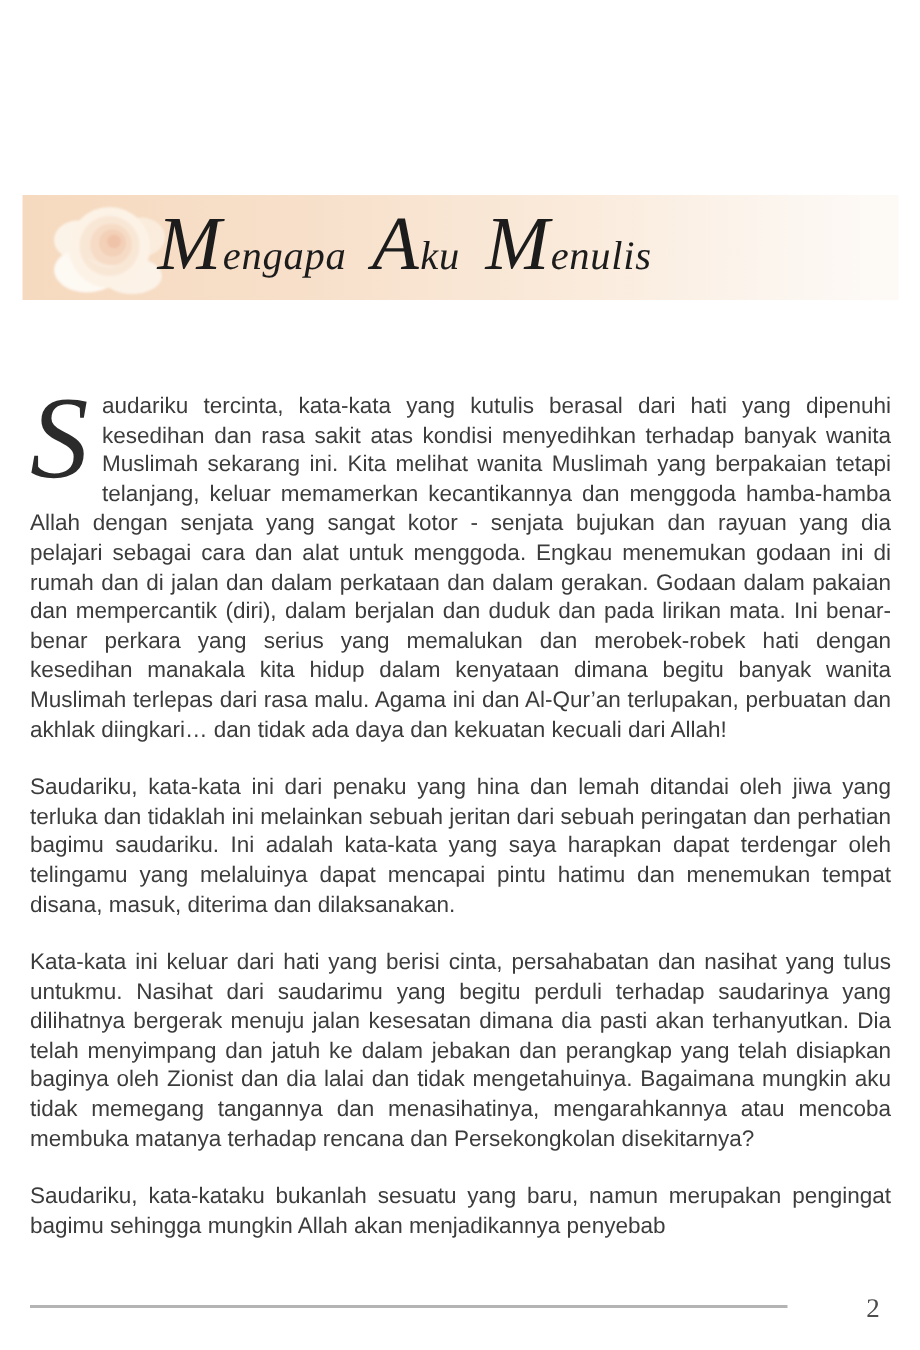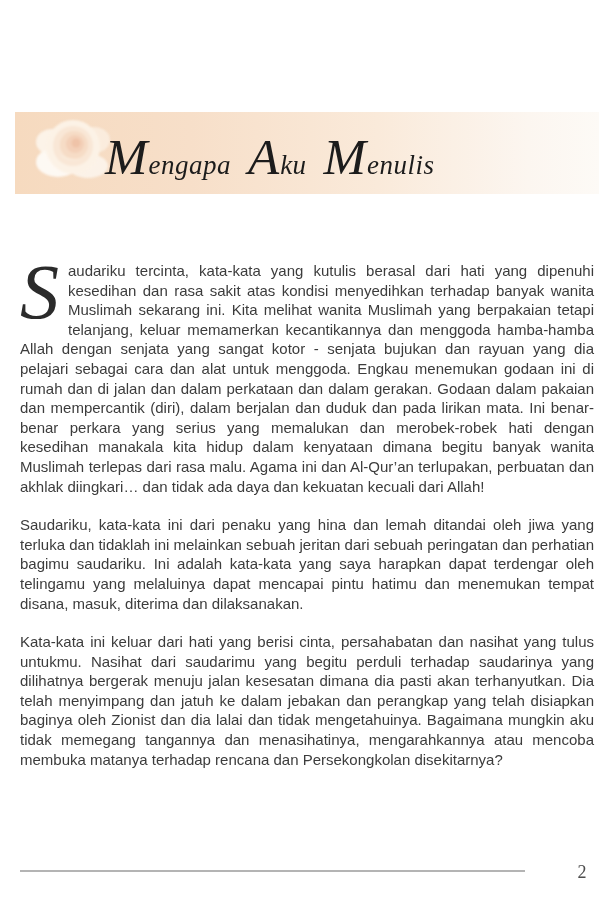--- a/index.html
+++ b/index.html
@@ -4,21 +4,21 @@
 <style>
   html,body{margin:0;padding:0;}
   body{
     width:613px;height:900px;background:#ffffff;position:relative;overflow:hidden;
     font-family:"Liberation Sans",sans-serif;
   }
   .page{position:absolute;inset:0;background:#ffffff;}
 
   
   .banner{
-    position:absolute;left:15px;top:112px;width:584px;height:82px;
+    position:absolute;left:15px;top:130px;width:584px;height:70px;
     background:linear-gradient(90deg,#f6dabf 0%,#f7dfc9 30%,#faeada 62%,#fcf6f0 88%,#fdfaf6 100%);
   }
   .rose{position:absolute;left:13px;top:2px;width:94px;height:66px;filter:blur(0.8px);}
   .title{
     position:absolute;left:90px;bottom:11px;white-space:nowrap;color:#1c1c1c;
     font-family:"Liberation Serif",serif;font-style:italic;
   }
   .title .tw{margin-right:17px;}
   .title .cap{font-size:51px;line-height:1;letter-spacing:1px;}
   .title .rest{font-size:27px;letter-spacing:0.5px;}
@@ -61,18 +61,19 @@
     </svg>
     <div class="title">
       <span class="tw"><span class="cap">M</span><span class="rest">engapa</span></span><span class="tw"><span class="cap">A</span><span class="rest">ku</span></span><span class="tw"><span class="cap">M</span><span class="rest">enulis</span></span>
     </div>
   </div>
 
   <main class="body">
     <p><span class="dropcap">S</span><span>audariku tercinta, kata-kata yang kutulis berasal dari hati yang dipenuhi kesedihan dan rasa sakit atas kondisi menyedihkan terhadap banyak wanita Muslimah sekarang ini. Kita melihat wanita Muslimah yang berpakaian tetapi telanjang, keluar memamerkan kecantikannya dan menggoda hamba-hamba Allah dengan senjata yang sangat kotor - senjata bujukan dan rayuan yang dia pelajari sebagai cara dan alat untuk menggoda. Engkau menemukan godaan ini di rumah dan di jalan dan dalam perkataan dan dalam gerakan. Godaan dalam pakaian dan mempercantik (diri), dalam berjalan dan duduk dan pada lirikan mata. Ini benar-benar perkara yang serius yang memalukan dan merobek-robek hati dengan kesedihan manakala kita hidup dalam kenyataan dimana begitu banyak wanita Muslimah terlepas dari rasa malu. Agama ini dan Al-Qur’an terlupakan, perbuatan dan akhlak diingkari… dan tidak ada daya dan kekuatan kecuali dari Allah!</span></p>
     <p>Saudariku, kata-kata ini dari penaku yang hina dan lemah ditandai oleh jiwa yang terluka dan tidaklah ini melainkan sebuah jeritan dari sebuah peringatan dan perhatian bagimu saudariku. Ini adalah kata-kata yang saya harapkan dapat terdengar oleh telingamu yang melaluinya dapat mencapai pintu hatimu dan menemukan tempat disana, masuk, diterima dan dilaksanakan.</p>
     <p>Kata-kata ini keluar dari hati yang berisi cinta, persahabatan dan nasihat yang tulus untukmu. Nasihat dari saudarimu yang begitu perduli terhadap saudarinya yang dilihatnya bergerak menuju jalan kesesatan dimana dia pasti akan terhanyutkan. Dia telah menyimpang dan jatuh ke dalam jebakan dan perangkap yang telah disiapkan baginya oleh Zionist dan dia lalai dan tidak mengetahuinya. Bagaimana mungkin aku tidak memegang tangannya dan menasihatinya, mengarahkannya atau mencoba membuka matanya terhadap rencana dan Persekongkolan disekitarnya?</p>
+    <p>Saudariku, kata-kataku bukanlah sesuatu yang baru, namun merupakan pengingat bagimu sehingga mungkin Allah akan menjadikannya penyebab</p>
   </main>
 
   <div class="rule"></div>
   <div class="pagenum">2</div>
 
 </div>
 
 </body></html>

